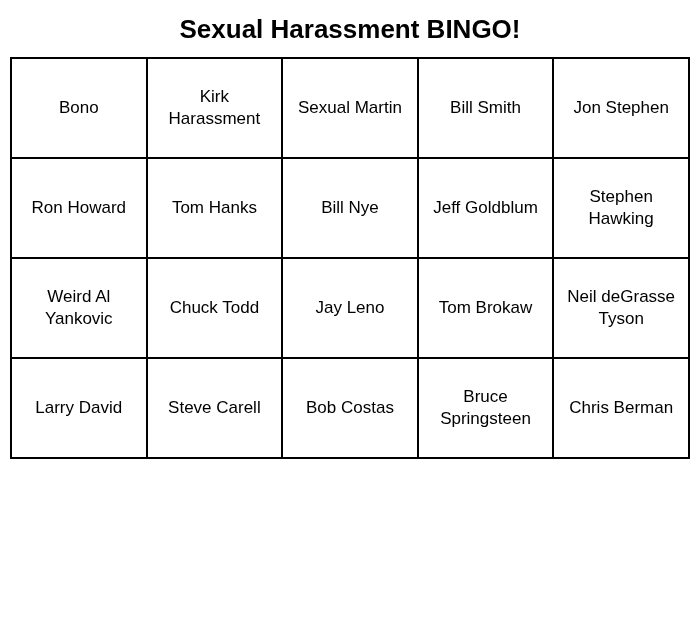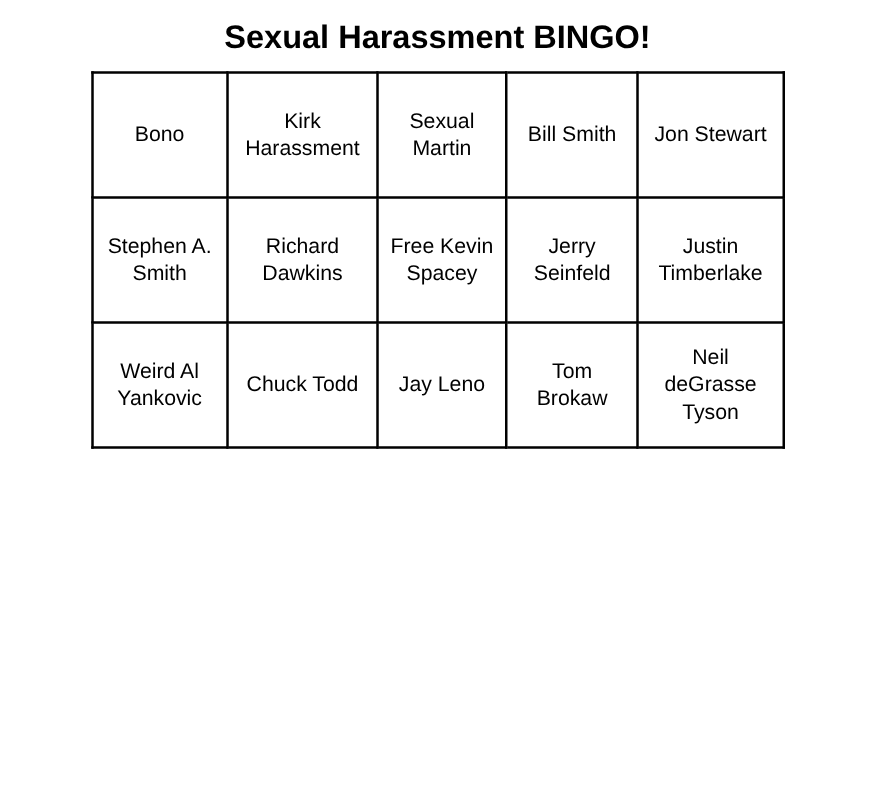--- a/index.html
+++ b/index.html
@@ -23,21 +23,21 @@
       font-size: 26px;
       font-weight: bold;
       text-align: center;
       margin-bottom: 12px;
       margin-top: 4px;
     }
 
     [data-name="bingo-board"] {
       border: 2px solid #000;
       border-collapse: collapse;
-      width: 555px;
+      width: 680px;
     }
 
     [data-name="bingo-board"] td {
       border: 2px solid #000;
       width: 136px;
       height: 100px;
       text-align: center;
       vertical-align: middle;
       font-size: 17px;
       line-height: 1.3;
@@ -49,30 +49,37 @@
 
 <h1 data-name="page-title">Sexual Harassment BINGO!</h1>
 
 <table data-name="bingo-board">
   <tbody id="board-body">
       <tr data-name="table-row">
         <td data-name="bingo-cell">Bono</td>
         <td data-name="bingo-cell">Kirk Harassment</td>
         <td data-name="bingo-cell">Sexual Martin</td>
         <td data-name="bingo-cell">Bill Smith</td>
-        <td data-name="bingo-cell">Jon Stewart</td>
+        <td data-name="bingo-cell">Jon Stephen</td>
       </tr>
       <tr data-name="table-row">
-        <td data-name="bingo-cell">Stephen A. Smith</td>
-        <td data-name="bingo-cell">Richard Dawkins</td>
-        <td data-name="bingo-cell">Free Kevin Spacey</td>
-        <td data-name="bingo-cell">Jerry Seinfeld</td>
-        <td data-name="bingo-cell">Justin Timberlake</td>
+        <td data-name="bingo-cell">Ron Howard</td>
+        <td data-name="bingo-cell">Tom Hanks</td>
+        <td data-name="bingo-cell">Bill Nye</td>
+        <td data-name="bingo-cell">Jeff Goldblum</td>
+        <td data-name="bingo-cell">Stephen Hawking</td>
       </tr>
       <tr data-name="table-row">
         <td data-name="bingo-cell">Weird Al Yankovic</td>
         <td data-name="bingo-cell">Chuck Todd</td>
         <td data-name="bingo-cell">Jay Leno</td>
         <td data-name="bingo-cell">Tom Brokaw</td>
         <td data-name="bingo-cell">Neil deGrasse Tyson</td>
       </tr>
+      <tr data-name="table-row">
+        <td data-name="bingo-cell">Larry David</td>
+        <td data-name="bingo-cell">Steve Carell</td>
+        <td data-name="bingo-cell">Bob Costas</td>
+        <td data-name="bingo-cell">Bruce Springsteen</td>
+        <td data-name="bingo-cell">Chris Berman</td>
+      </tr>
     </tbody>
 </table>
 
 </body></html>

